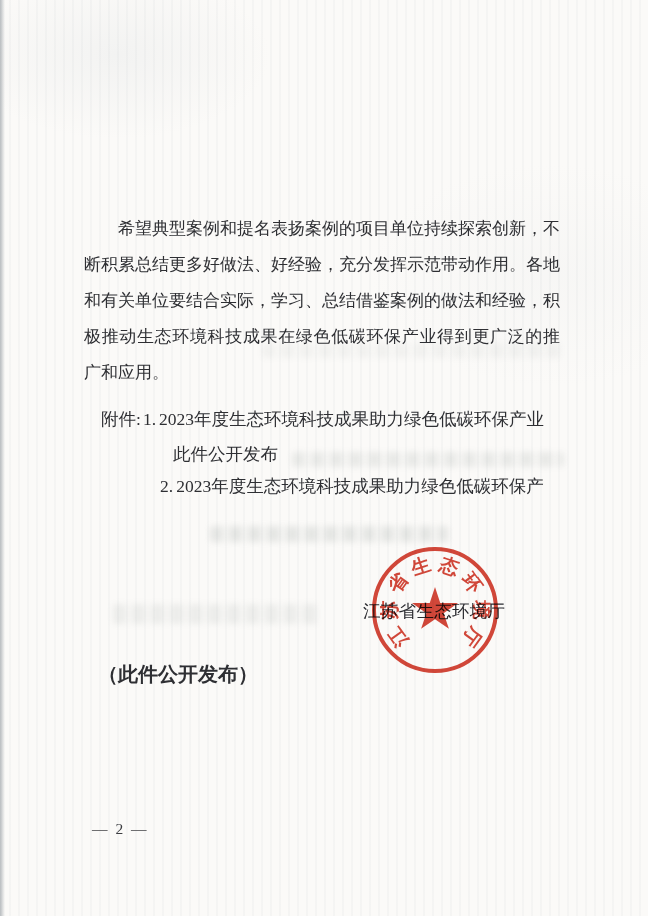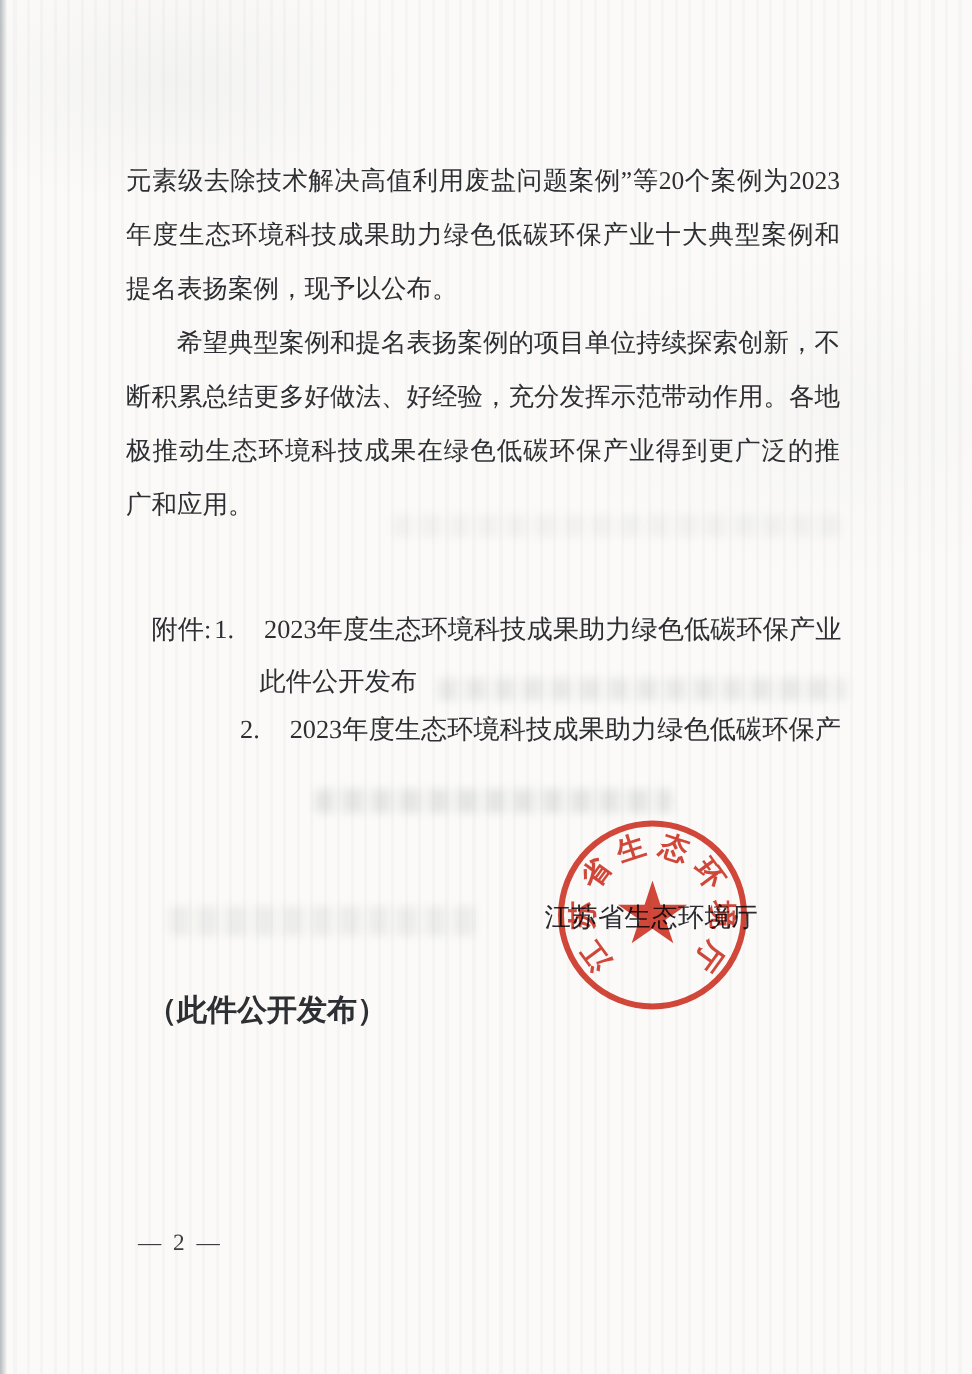--- a/index.html
+++ b/index.html
@@ -35,21 +35,21 @@
   .para .line.indent{text-indent:34px;}
   #p1{top:103px;}
   #p2{top:211px;}
   
   .att-line{position:absolute;font-size:17.5px;line-height:22px;white-space:nowrap;}
   #att1{left:101px;top:408px;}
   #att2{left:173px;top:443px;}
   #att3{left:160px;top:475px;}
   #att4{left:175px;top:505px;}
   .att-num{margin-left:2px;}
-  .att-text{margin-left:20px;}
+  .att-text{margin-left:3px;}
   
   .issuer{position:absolute;left:363px;top:600px;font-size:17.5px;letter-spacing:0.3px;line-height:22px;white-space:nowrap;color:#2a2b30;}
   .sig-date{position:absolute;left:355px;top:632px;font-size:19px;line-height:24px;white-space:nowrap;color:#26272c;}
   .public-note{position:absolute;left:98px;top:662px;font-size:20px;line-height:24px;white-space:nowrap;font-weight:bold;}
   .page-num{position:absolute;left:92px;top:820px;font-size:15.5px;letter-spacing:2px;color:#3c3d41;}
   
   .seal{
     position:absolute;left:372px;top:547px;
     width:118px;height:118px;
     border:4px solid #d23a2b;
@@ -90,29 +90,25 @@
 <body>
 
 <div class="page">
   <div class="edge-left"></div>
 
   <div class="ghost g4"></div>
   <div class="ghost g1"></div>
   <div class="ghost g2"></div>
   <div class="ghost g3"></div>
 
-  <div class="para" id="p1">
-    <div class="line">元素级去除技术解决高值利用废盐问题案例”等20个案例为2023</div>
-    <div class="line">年度生态环境科技成果助力绿色低碳环保产业十大典型案例和</div>
-    <div class="line short">提名表扬案例，现予以公布。</div>
-  </div>
 
   <div class="para" id="p2">
     <div class="line indent">希望典型案例和提名表扬案例的项目单位持续探索创新，不</div>
     <div class="line">断积累总结更多好做法、好经验，充分发挥示范带动作用。各地</div>
+    <div class="line">和有关单位要结合实际，学习、总结借鉴案例的做法和经验，积</div>
     <div class="line">极推动生态环境科技成果在绿色低碳环保产业得到更广泛的推</div>
     <div class="line short">广和应用。</div>
   </div>
 
   <div class="att-line" id="att1">
     <span>附件:</span><span class="att-num">1.</span><span class="att-text">2023年度生态环境科技成果助力绿色低碳环保产业</span>
   </div>
   <div class="att-line" id="att2">此件公开发布</div>
   <div class="att-line" id="att3">
     <span>2.</span><span class="att-text">2023年度生态环境科技成果助力绿色低碳环保产</span>

